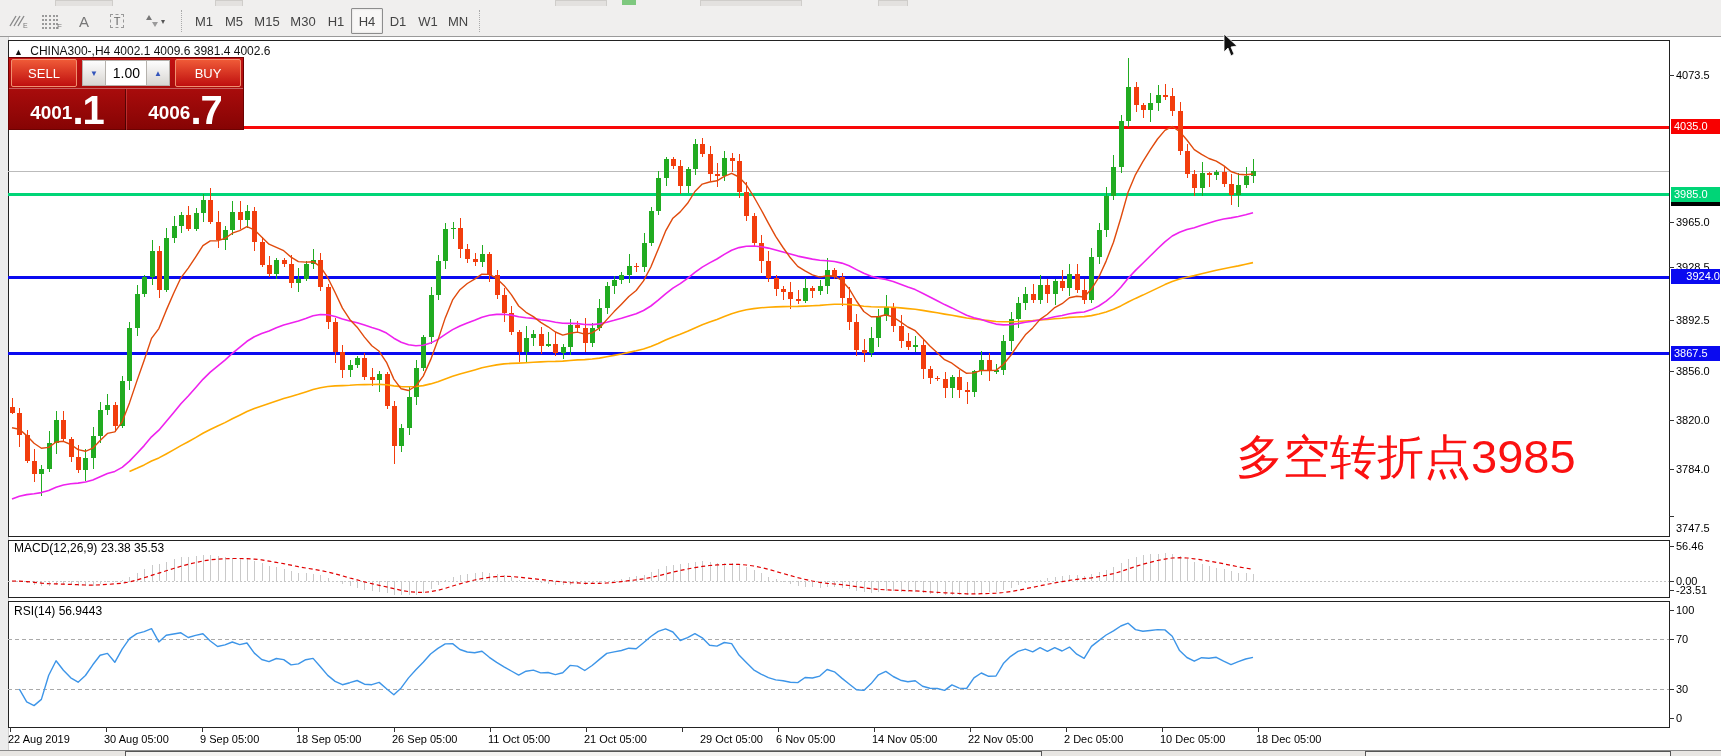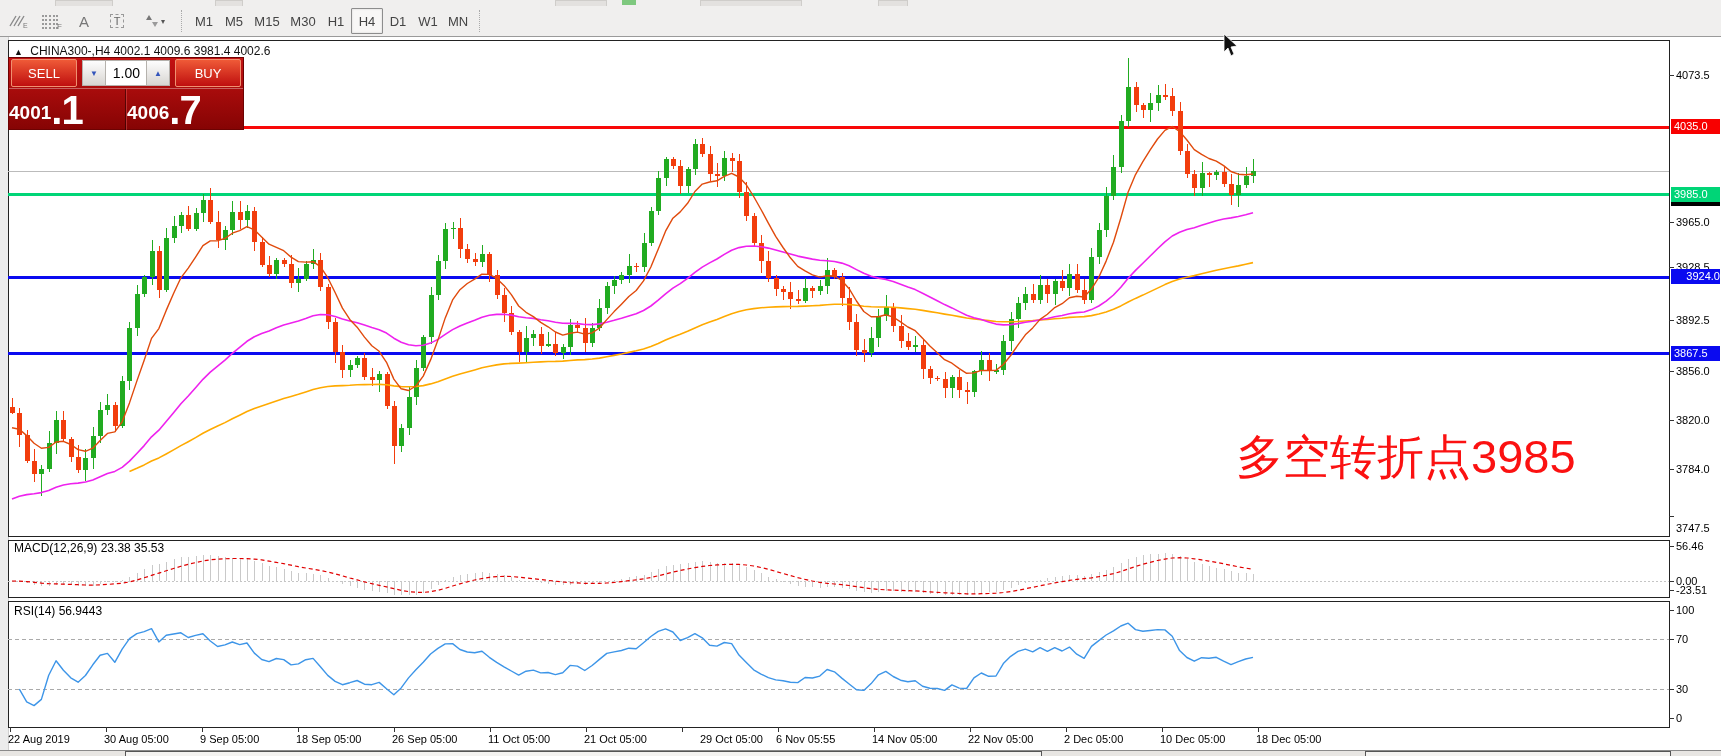--- a/index.html
+++ b/index.html
@@ -27,21 +27,21 @@
   #titlebar{position:absolute;left:14px;top:44px;font-size:12px;color:#111;text-align:center;}
   #titlebar .arr{font-size:9px;margin-right:4px;}
   
   #ocp{position:absolute;left:8px;top:57px;width:236px;height:73px;background:linear-gradient(#c31212,#860404);border:1px solid #6d0202;box-sizing:border-box;}
   #ocp .row1{height:30px;display:flex;align-items:center;}
   .ocbtn{width:64px;height:26px;margin:0 2px;background:linear-gradient(#ef5a37,#bf0f0f);border:1px solid #f09070;border-radius:2px;color:#fff;font-size:13px;display:flex;align-items:center;justify-content:center;}
   .spin{flex:1;height:26px;display:flex;margin:0 3px;}
   .spinbtn{width:22px;background:linear-gradient(#fdfdfd,#d8d6d2);border:1px solid #b5b2ad;color:#3355bb;font-size:8px;display:flex;align-items:center;justify-content:center;}
   .spinval{flex:1;background:#fff;border-top:1px solid #b5b2ad;border-bottom:1px solid #b5b2ad;color:#000;font-size:14px;display:flex;align-items:center;justify-content:flex-end;padding-right:6px;}
   #ocp .row2{height:41px;display:flex;border-top:1px solid rgba(255,255,255,.35);}
-  .half{width:50%;display:flex;align-items:flex-end;justify-content:flex-start;color:#fff;padding-bottom:2px;box-sizing:border-box;}
+  .half{width:50%;display:flex;align-items:flex-end;justify-content:center;color:#fff;padding-bottom:2px;box-sizing:border-box;}
   .half.l{border-right:1px solid rgba(0,0,0,.45);}
   .half.r{border-left:1px solid rgba(255,120,120,.35);}
   .pmain{font-size:19px;font-weight:bold;line-height:30px;}
   .pbig{font-size:40px;font-weight:bold;line-height:36px;letter-spacing:-1px;}
   
   .ptick{position:absolute;left:1676px;font-size:11px;color:#000;transform:translateY(-6px);}
   .pbadge{position:absolute;left:1671px;width:49px;height:15px;font-size:11px;color:#fff;text-align:left;padding-left:3px;box-sizing:border-box;line-height:15px;transform:translateY(-8px);}
   .ilabel{position:absolute;font-size:12px;color:#000;}
   .tlabel{position:absolute;top:733px;font-size:11px;color:#000;white-space:nowrap;}
   #annot{position:absolute;left:1236px;top:426px;font-size:47px;color:#fb1111;white-space:nowrap;}
@@ -722,21 +722,21 @@
     </div>
   <div id="time-overlays">
       <div class="tlabel" style="left: 8px;">22 Aug 2019</div>
       <div class="tlabel" style="left: 104px;">30 Aug 05:00</div>
       <div class="tlabel" style="left: 200px;">9 Sep 05:00</div>
       <div class="tlabel" style="left: 296px;">18 Sep 05:00</div>
       <div class="tlabel" style="left: 392px;">26 Sep 05:00</div>
       <div class="tlabel" style="left: 488px;">11 Oct 05:00</div>
       <div class="tlabel" style="left: 584px;">21 Oct 05:00</div>
       <div class="tlabel" style="left: 700px;">29 Oct 05:00</div>
-      <div class="tlabel" style="left: 776px;">6 Nov 05:55</div>
+      <div class="tlabel" style="left: 776px;">6 Nov 05:00</div>
       <div class="tlabel" style="left: 872px;">14 Nov 05:00</div>
       <div class="tlabel" style="left: 968px;">22 Nov 05:00</div>
       <div class="tlabel" style="left: 1064px;">2 Dec 05:00</div>
       <div class="tlabel" style="left: 1160px;">10 Dec 05:00</div>
       <div class="tlabel" style="left: 1256px;">18 Dec 05:00</div>
     </div>
 
   <div id="bstrip">
     <div class="bseg" style="left:125px;width:915px;"></div>
     <div class="bseg" style="left:1365px;width:304px;"></div>

